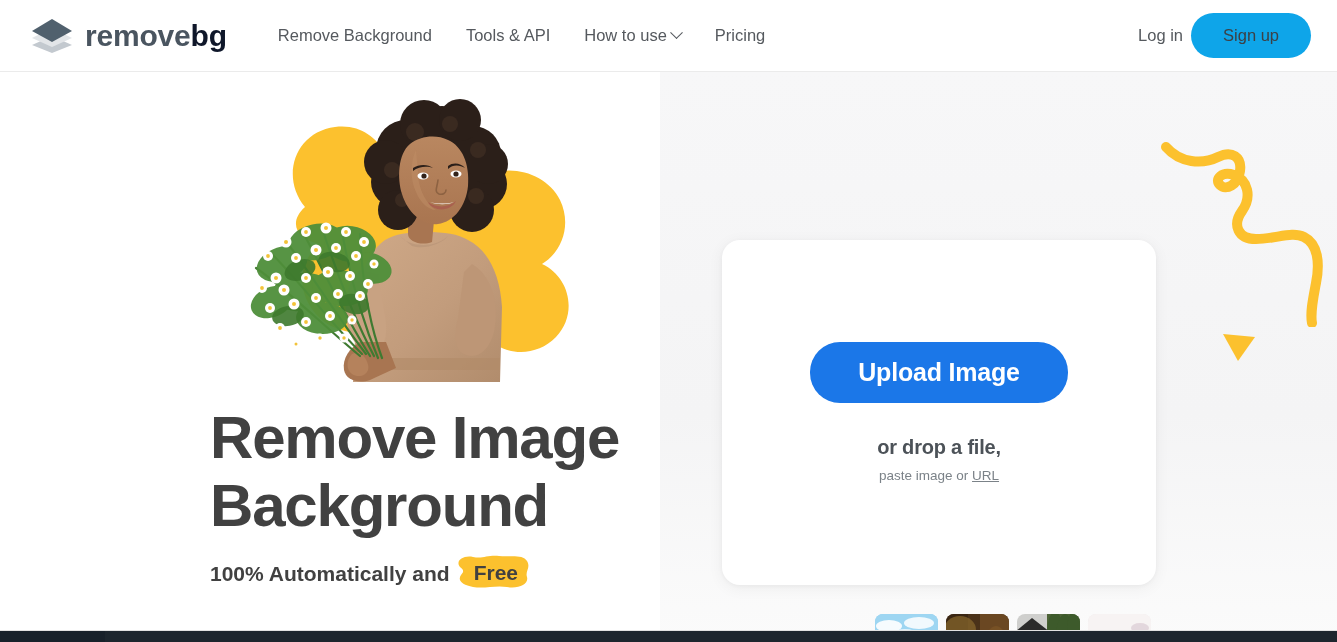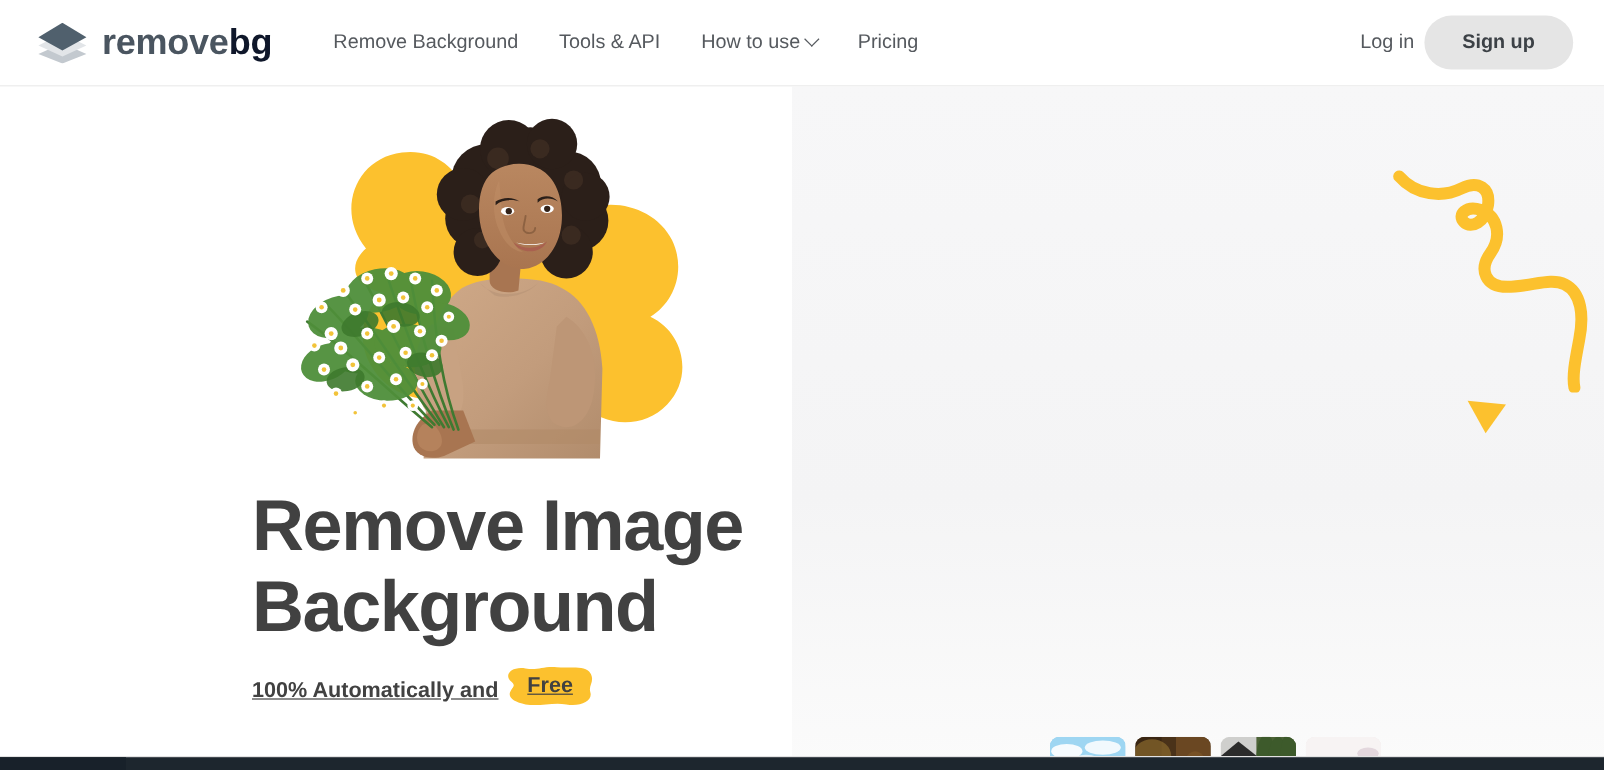--- a/index.html
+++ b/index.html
@@ -83,23 +83,23 @@
     align-items: center;
   }
   .login-link {
     font-size: 16.5px;
     color: #55595e;
     cursor: pointer;
     padding: 6px 8px;
   }
   .signup-btn {
     font-size: 16.5px;
-    font-weight: 700;
+    font-weight: 400;
     color: #3c4146;
-    background: #e5e5e5;
+    background: #0ea5e9;
     border: none;
     border-radius: 24px;
     padding: 13px 32px;
     cursor: pointer;
     font-family: "Liberation Sans", sans-serif;
     white-space: nowrap;
     text-align: center;
   }
 
   
@@ -129,27 +129,26 @@
     line-height: 1.13;
     font-weight: 700;
     color: #414141;
     letter-spacing: -1.2px;
   }
 
   #subline {
     position: absolute;
     left: 194px;
     top: 486px;
-    font-size: 18px;
+    font-size: 21px;
     font-weight: 700;
     color: #414141;
     display: flex;
-    align-items: flex-end;
+    align-items: center;
     white-space: nowrap;
-    text-decoration: underline;
   }
   .free-wrap {
     position: relative;
     display: inline-block;
     margin-left: 12px;
     padding: 3px 12px 4px 12px;
   }
   .free-blob {
     position: absolute;
     left: -9px; top: -5px;
@@ -524,20 +523,28 @@
     <svg id="squiggle" width="180" height="200" viewBox="0 0 180 200">
       <path fill="none" stroke="#fcc12e" stroke-width="10" stroke-linecap="round" d="M6,20 C20,36 42,38 58,30 C72,23 82,30 80,44 C78,58 66,64 60,58
            C54,52 62,44 74,48 C88,53 92,70 82,84 C72,98 78,112 96,112
            C116,112 132,104 144,110 C158,117 160,136 156,156 C153,172 150,186 152,196"></path>
     </svg>
 
     <svg id="triangle" width="34" height="30" viewBox="0 0 34 30">
       <path fill="#fcc12e" d="M1,2 L33,5 L16,29 Z"></path>
     </svg>
 
+    <div id="upload-card">
+      <button id="upload-btn">Upload Image</button>
+      <div id="drop-text">or drop a file,</div>
+      <div id="paste-text">
+        <span>paste image or</span>
+        <span id="paste-url">URL</span>
+      </div>
+    </div>
 
     <div id="noimage-row">
       
     </div>
 
     <div id="thumbs">
       <div class="thumb">
         <svg width="63" height="60" viewBox="0 0 63 60">
           <rect width="63" height="60" fill="#8fcdee"></rect>
           <rect y="0" width="63" height="28" fill="#9ed6f2"></rect>

